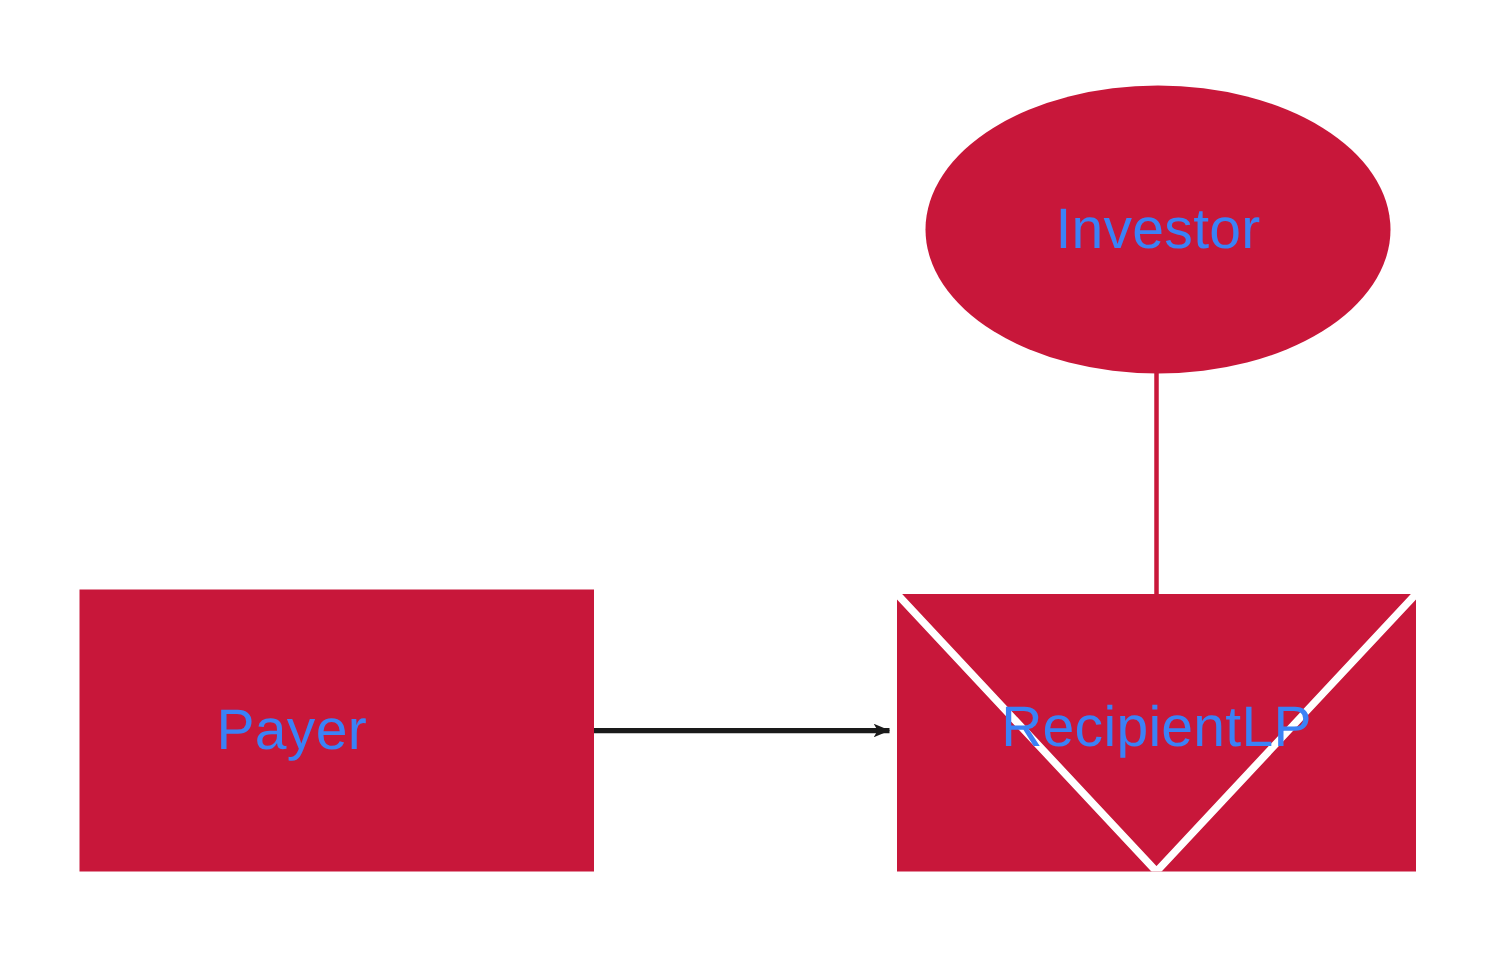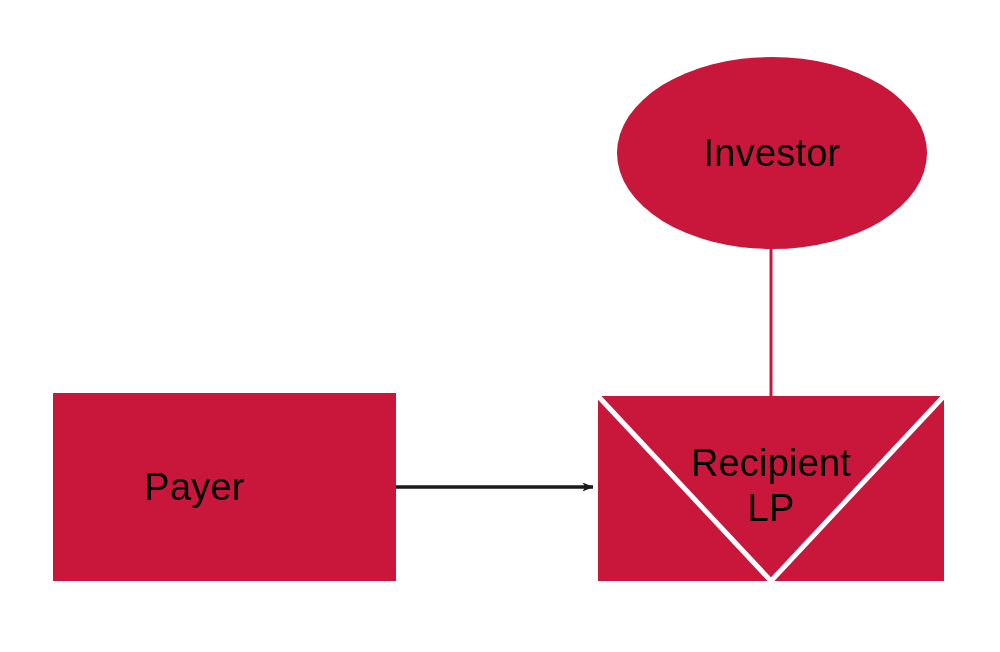--- a/index.html
+++ b/index.html
@@ -25,21 +25,21 @@
     left: 0;
     width: 1000px;
     height: 652px;
   }
   .node-label {
     position: absolute;
     display: flex;
     align-items: center;
     justify-content: center;
     text-align: center;
-    color: #000000;
+    color: #3b82f6;
     font-family: "Liberation Sans", sans-serif;
     font-size: 38px;
     font-weight: 400;
     line-height: 1.16;
     letter-spacing: 0.2px;
     white-space: pre-line;
     pointer-events: none;
   }
   
   #investor-label {
@@ -54,21 +54,20 @@
     top: 393px;
     width: 283px;
     height: 188px;
   }
   
   #recipient-label {
     left: 598px;
     top: 396px;
     width: 346px;
     height: 185px;
-    flex-direction: column;
     justify-content: center;
     padding-bottom: 6px;
     box-sizing: border-box;
   }
   #recipient-label .line {
     display: block;
   }
 </style>
 </head>
 <body>

